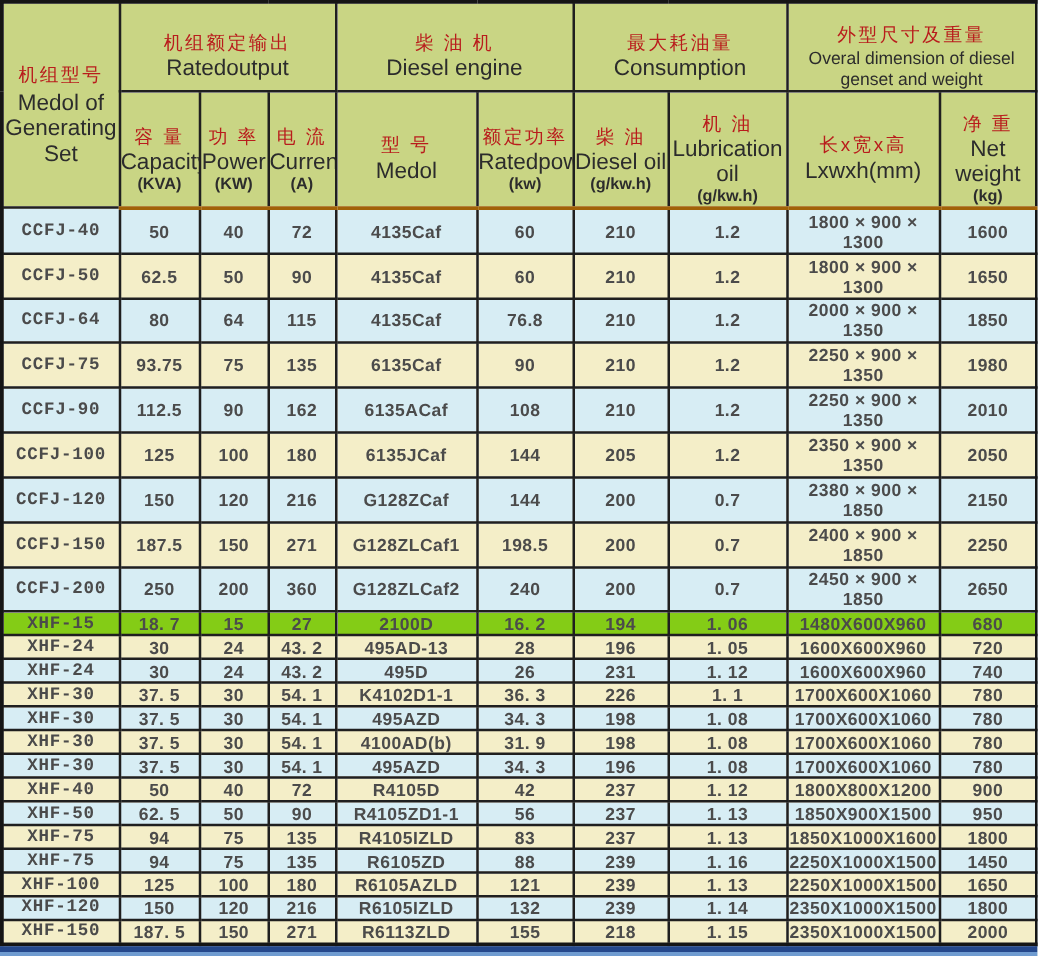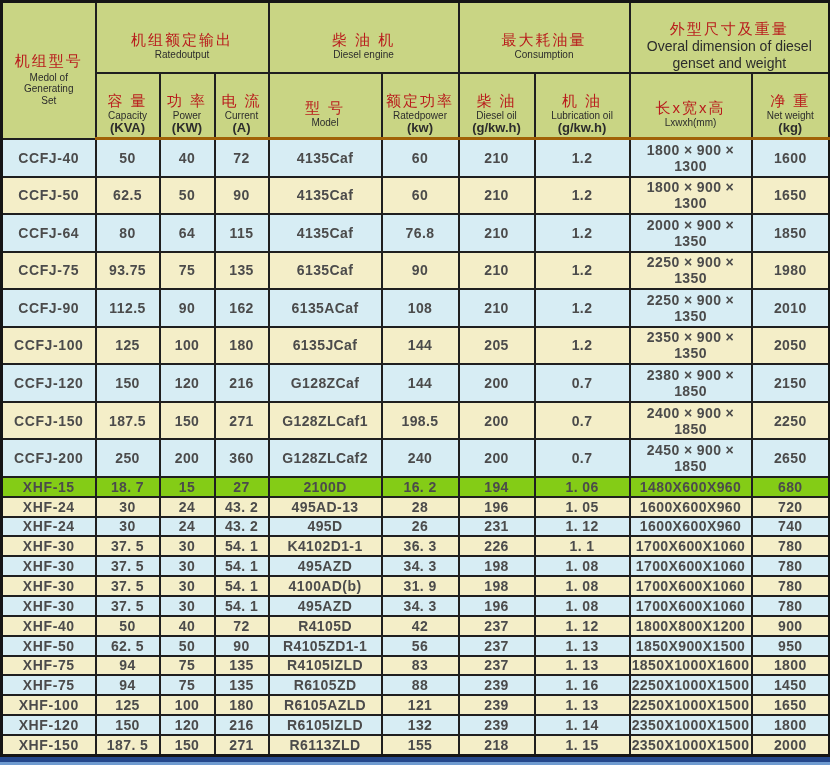--- a/index.html
+++ b/index.html
@@ -20,29 +20,29 @@
   th, td {
     border:2px solid #1f1f1f;
     text-align:center; vertical-align:middle;
     padding:0; overflow:hidden;
   }
   thead th { background:#c9d584; }
   thead tr.group-row { height:37px; }
   thead tr.col-row { height:66px; }
   thead tr.col-row th { border-bottom:3px solid #a16207; }
   .zh { font-size:15px; font-weight:normal; color:#b91c1c; letter-spacing:2px; line-height:1.2;margin-top:17px; }
-  .en { font-size:10px; font-weight:normal; color:#2c2c2c; letter-spacing:0; line-height:1.15; }
+  .en { font-size:18px; font-weight:normal; color:#2c2c2c; letter-spacing:0; line-height:1.15; }
   .en-small { font-size:14px; font-weight:normal; color:#2c2c2c; line-height:1.2; }
   .unit { font-size:13px; color:#2c2c2c; line-height:1.15; }
   .pre { white-space:pre-line; }
   .model-head .zh { margin-bottom:2px; }
   tbody td {
     font-size:14px; font-weight:bold; color:#4b4b4b; letter-spacing:0.4px;
   }
-  tbody td.model-cell { letter-spacing:0.6px; }
+  tbody td.model-cell { letter-spacing:0.6px;font-family:Liberation Mono, monospace; }
   tr.tone-blue  td { background:#d7edf4; }
   tr.tone-cream td { background:#f4eec8; }
   tr.tone-white td { background:#84cc16; }
   .bottom-strip {
     position:absolute; left:0; bottom:0; width:100%; height:8px;
     background:linear-gradient(to bottom, #24478b 0 60%, #6f9bd0 60% 100%);
   }
 </style>
 </head>
 <body>
@@ -98,21 +98,21 @@
             <div class="en">Power</div>
             <div class="unit">(KW)</div>
           </th>
           <th>
             <div class="zh">电 流</div>
             <div class="en">Current</div>
             <div class="unit">(A)</div>
           </th>
           <th>
             <div class="zh">型 号</div>
-            <div class="en">Model</div>
+            <div class="en">Medol</div>
           </th>
           <th>
             <div class="zh">额定功率</div>
             <div class="en">Ratedpower</div>
             <div class="unit">(kw)</div>
           </th>
           <th>
             <div class="zh">柴 油</div>
             <div class="en">Diesel oil</div>
             <div class="unit">(g/kw.h)</div>

